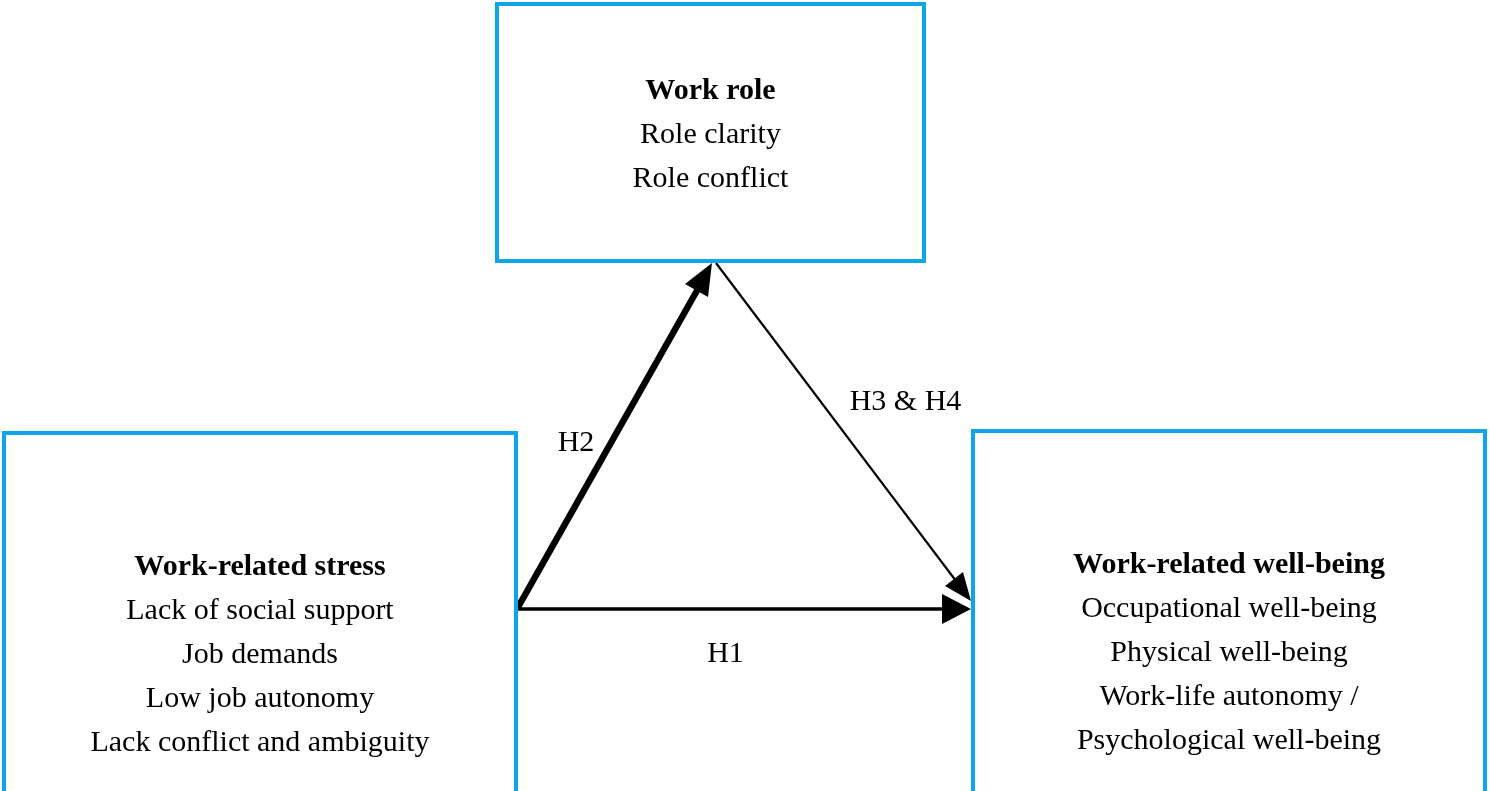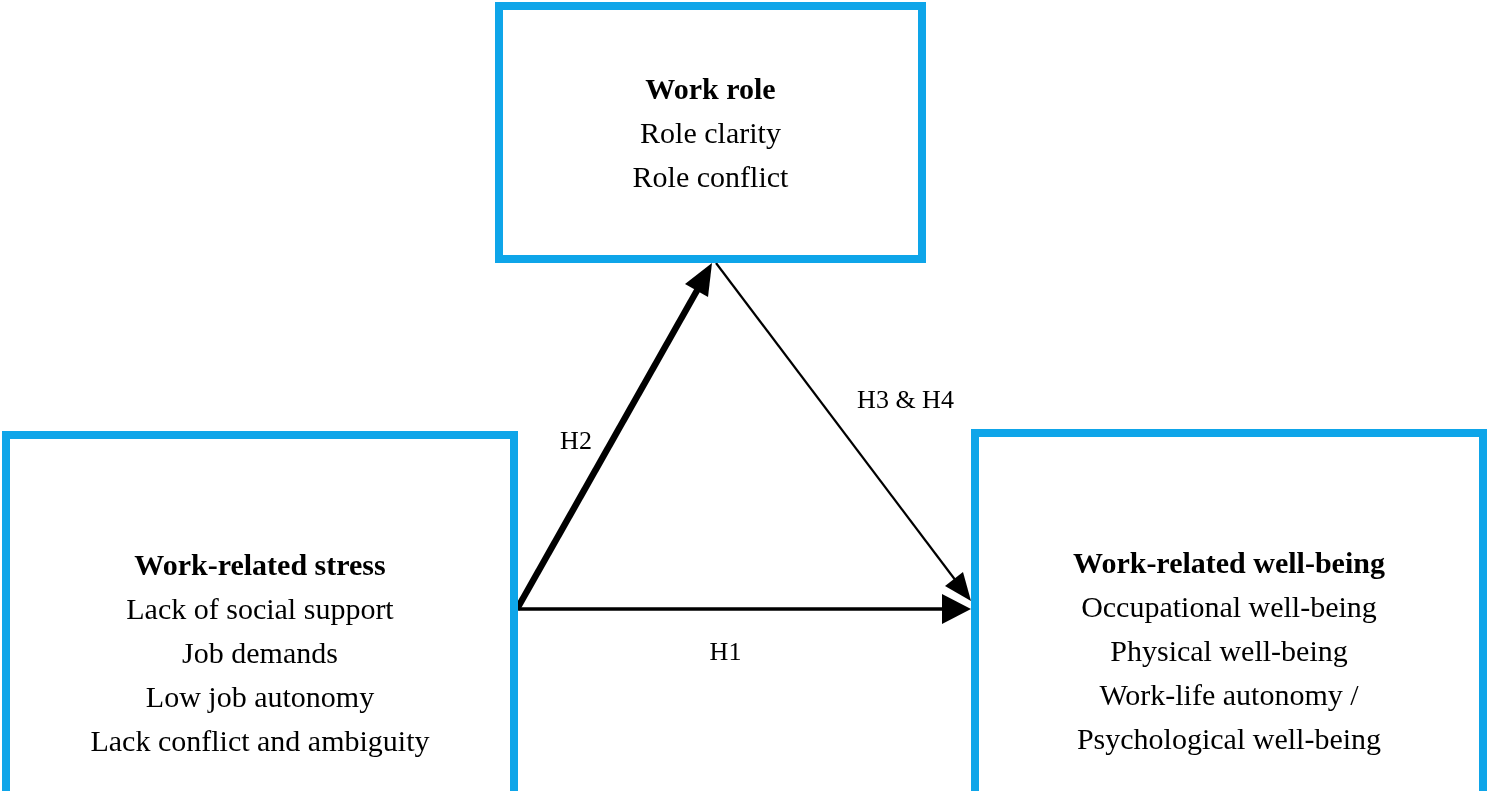--- a/index.html
+++ b/index.html
@@ -19,21 +19,21 @@
   .arrows {
     position: absolute;
     left: 0;
     top: 0;
     width: 1490px;
     height: 791px;
   }
   .box {
     position: absolute;
     box-sizing: border-box;
-    border: 8px solid #0ea5e9;
+    border: 4px solid #0ea5e9;
     background: #ffffff;
     display: flex;
     flex-direction: column;
     justify-content: center;
     align-items: center;
     text-align: right;
     font-size: 30px;
     line-height: 44px;
   }
   .box .box-title {
@@ -52,21 +52,21 @@
     height: 444px;
   }
   .box-wellbeing {
     left: 971px;
     top: 429px;
     width: 516px;
     height: 444px;
   }
   .arrow-label {
     position: absolute;
-    font-size: 26px;
+    font-size: 30px;
     line-height: 34px;
     text-align: center;
     white-space: nowrap;
   }
   .label-h2 {
     left: 536px;
     top: 424px;
     width: 80px;
   }
   .label-h3h4 {

